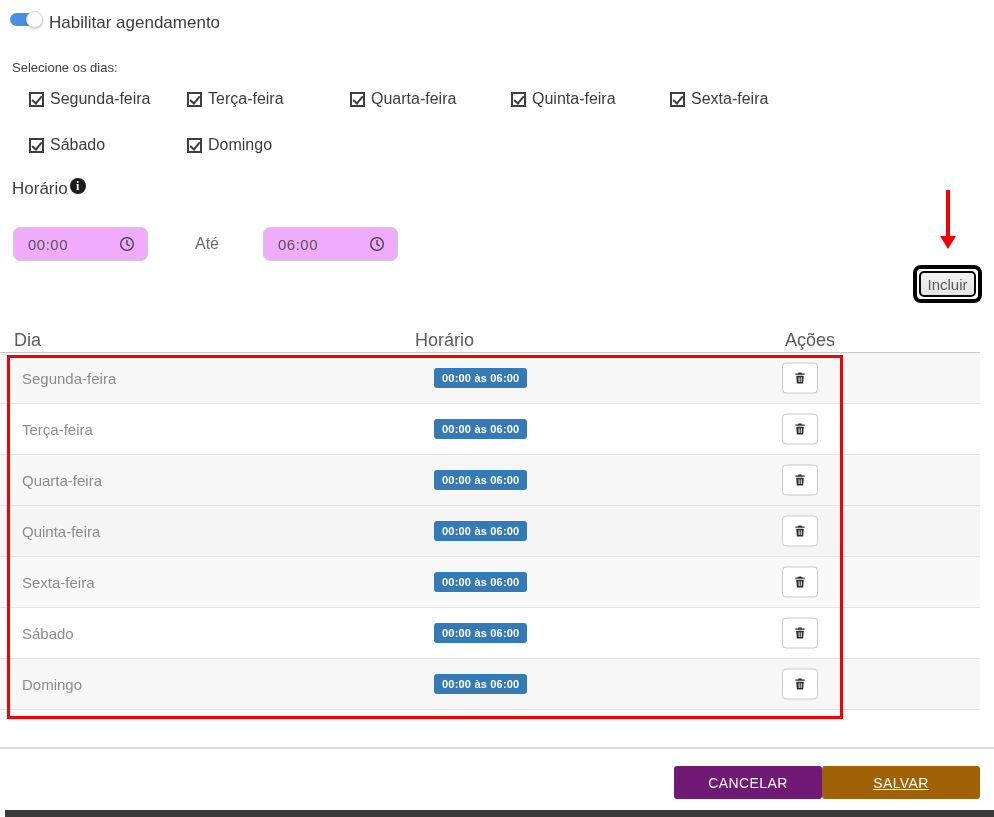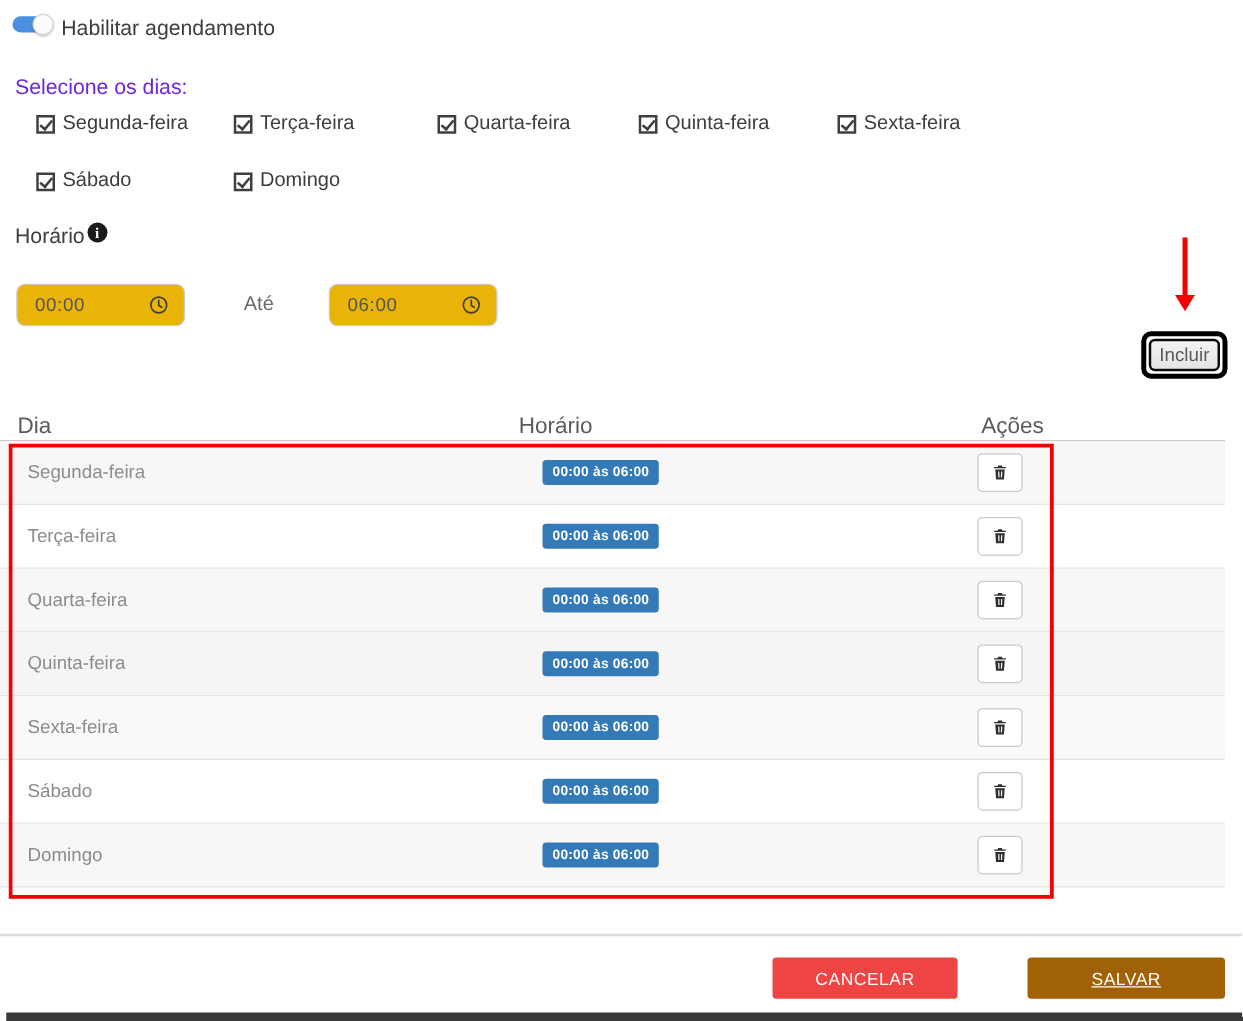--- a/index.html
+++ b/index.html
@@ -7,41 +7,41 @@
   body { font-family:"Liberation Sans", sans-serif; }
   .stage { position:relative; width:994px; height:817px; background:#fff; overflow:hidden; }
 
   
   .toggle-row { position:absolute; left:10px; top:13px; display:flex; align-items:flex-start; gap:9px; }
   .toggle { position:relative; width:30px; height:13px; border-radius:7px; cursor:pointer; }
   .toggle .knob { position:absolute; right:-3px; top:-2px; width:17px; height:17px; border-radius:50%;
                   background:#fcfcfc; border:1px solid #d8d8d8; box-shadow:0 1px 2px rgba(0,0,0,.25); }
   .toggle-label { font-size:17px; color:#3d3d3d; }
 
-  .section-label { position:absolute; left:12px; font-size:17px; color:#6d28d9; }
+  .section-label { position:absolute; left:12px; font-size:13px; color:#404040; }
 
   
   .days-grid { position:absolute; left:29px; top:90px; display:grid;
                grid-template-columns:158px 163px 161px 159px auto; row-gap:28px; }
   .day-item { display:flex; align-items:center; gap:6px; cursor:pointer; }
   .cb { position:relative; width:15px; height:15px; border:2px solid #3f3f3f; background:#fff; flex:0 0 auto; }
   .cb::after { content:""; position:absolute; left:3px; top:0px; width:4px; height:8px;
                border:solid #3f3f3f; border-width:0 2px 2px 0; transform:rotate(40deg); }
   .day-label { font-size:16px; color:#3d3d3d; }
 
   
   .horario-row { position:absolute; left:12px; top:179px; display:flex; align-items:flex-start; gap:2px; }
   .horario-title { font-size:17px; color:#3d3d3d; }
   .info-icon { width:16px; height:16px; border-radius:50%; background:#1b1b1b; color:#fff;
                font-family:"Liberation Serif", serif; font-weight:bold; font-size:12px;
                display:flex; align-items:center; justify-content:center; cursor:pointer; margin-top:-1px; }
 
   
   .time-input { position:absolute; top:227px; width:135px; height:34px; border:1px solid #ccc;
-                border-radius:7px; background:#eab308; display:flex; align-items:center;
+                border-radius:7px; background:#f0abfc; display:flex; align-items:center;
                 padding:0 12px 0 14px; justify-content:space-between; }
   .time-input .val { font-size:15px; color:#555; letter-spacing:.5px; }
   .ate-label { position:absolute; left:195px; top:235px; font-size:16px; color:#6b6b6b; }
 
   
   .anno-arrow { position:absolute; left:946px; top:190px; width:4px; height:47px; background:#f50000; }
   .anno-arrow::after { content:""; position:absolute; left:-6px; top:46px; width:0; height:0;
                        border-left:8px solid transparent; border-right:8px solid transparent;
                        border-top:13px solid #f50000; }
 
@@ -68,21 +68,21 @@
                     cursor:pointer; }
 
   
   .anno-rect { position:absolute; left:7px; top:355px; width:836px; height:364px;
                border:3px solid #f50000; pointer-events:none; }
 
   
   .footer-divider { position:absolute; left:0; top:747px; width:994px; height:2px; background:#ddd; }
   .btn { position:absolute; top:766px; height:33px; border:none; border-radius:3px;
          font-size:14px; letter-spacing:.4px; font-family:"Liberation Sans", sans-serif; cursor:pointer; }
-  .btn-cancel { left:618px; width:148px; background:#ef4444; color:#fdfdfd; }
+  .btn-cancel { left:674px; width:148px; background:#701a75; color:#fdfdfd; }
   .btn-save { left:822px; width:158px; color:#fff; }
   .bottom-bar { position:absolute; left:5px; top:810px; width:989px; height:7px; background:#3a3a3a; }
 </style>
 </head>
 <body>
 
 <div class="stage">
 
   <div class="toggle-row">
     <div class="toggle" id="toggle-pill" style="background: rgb(74, 144, 226);">

